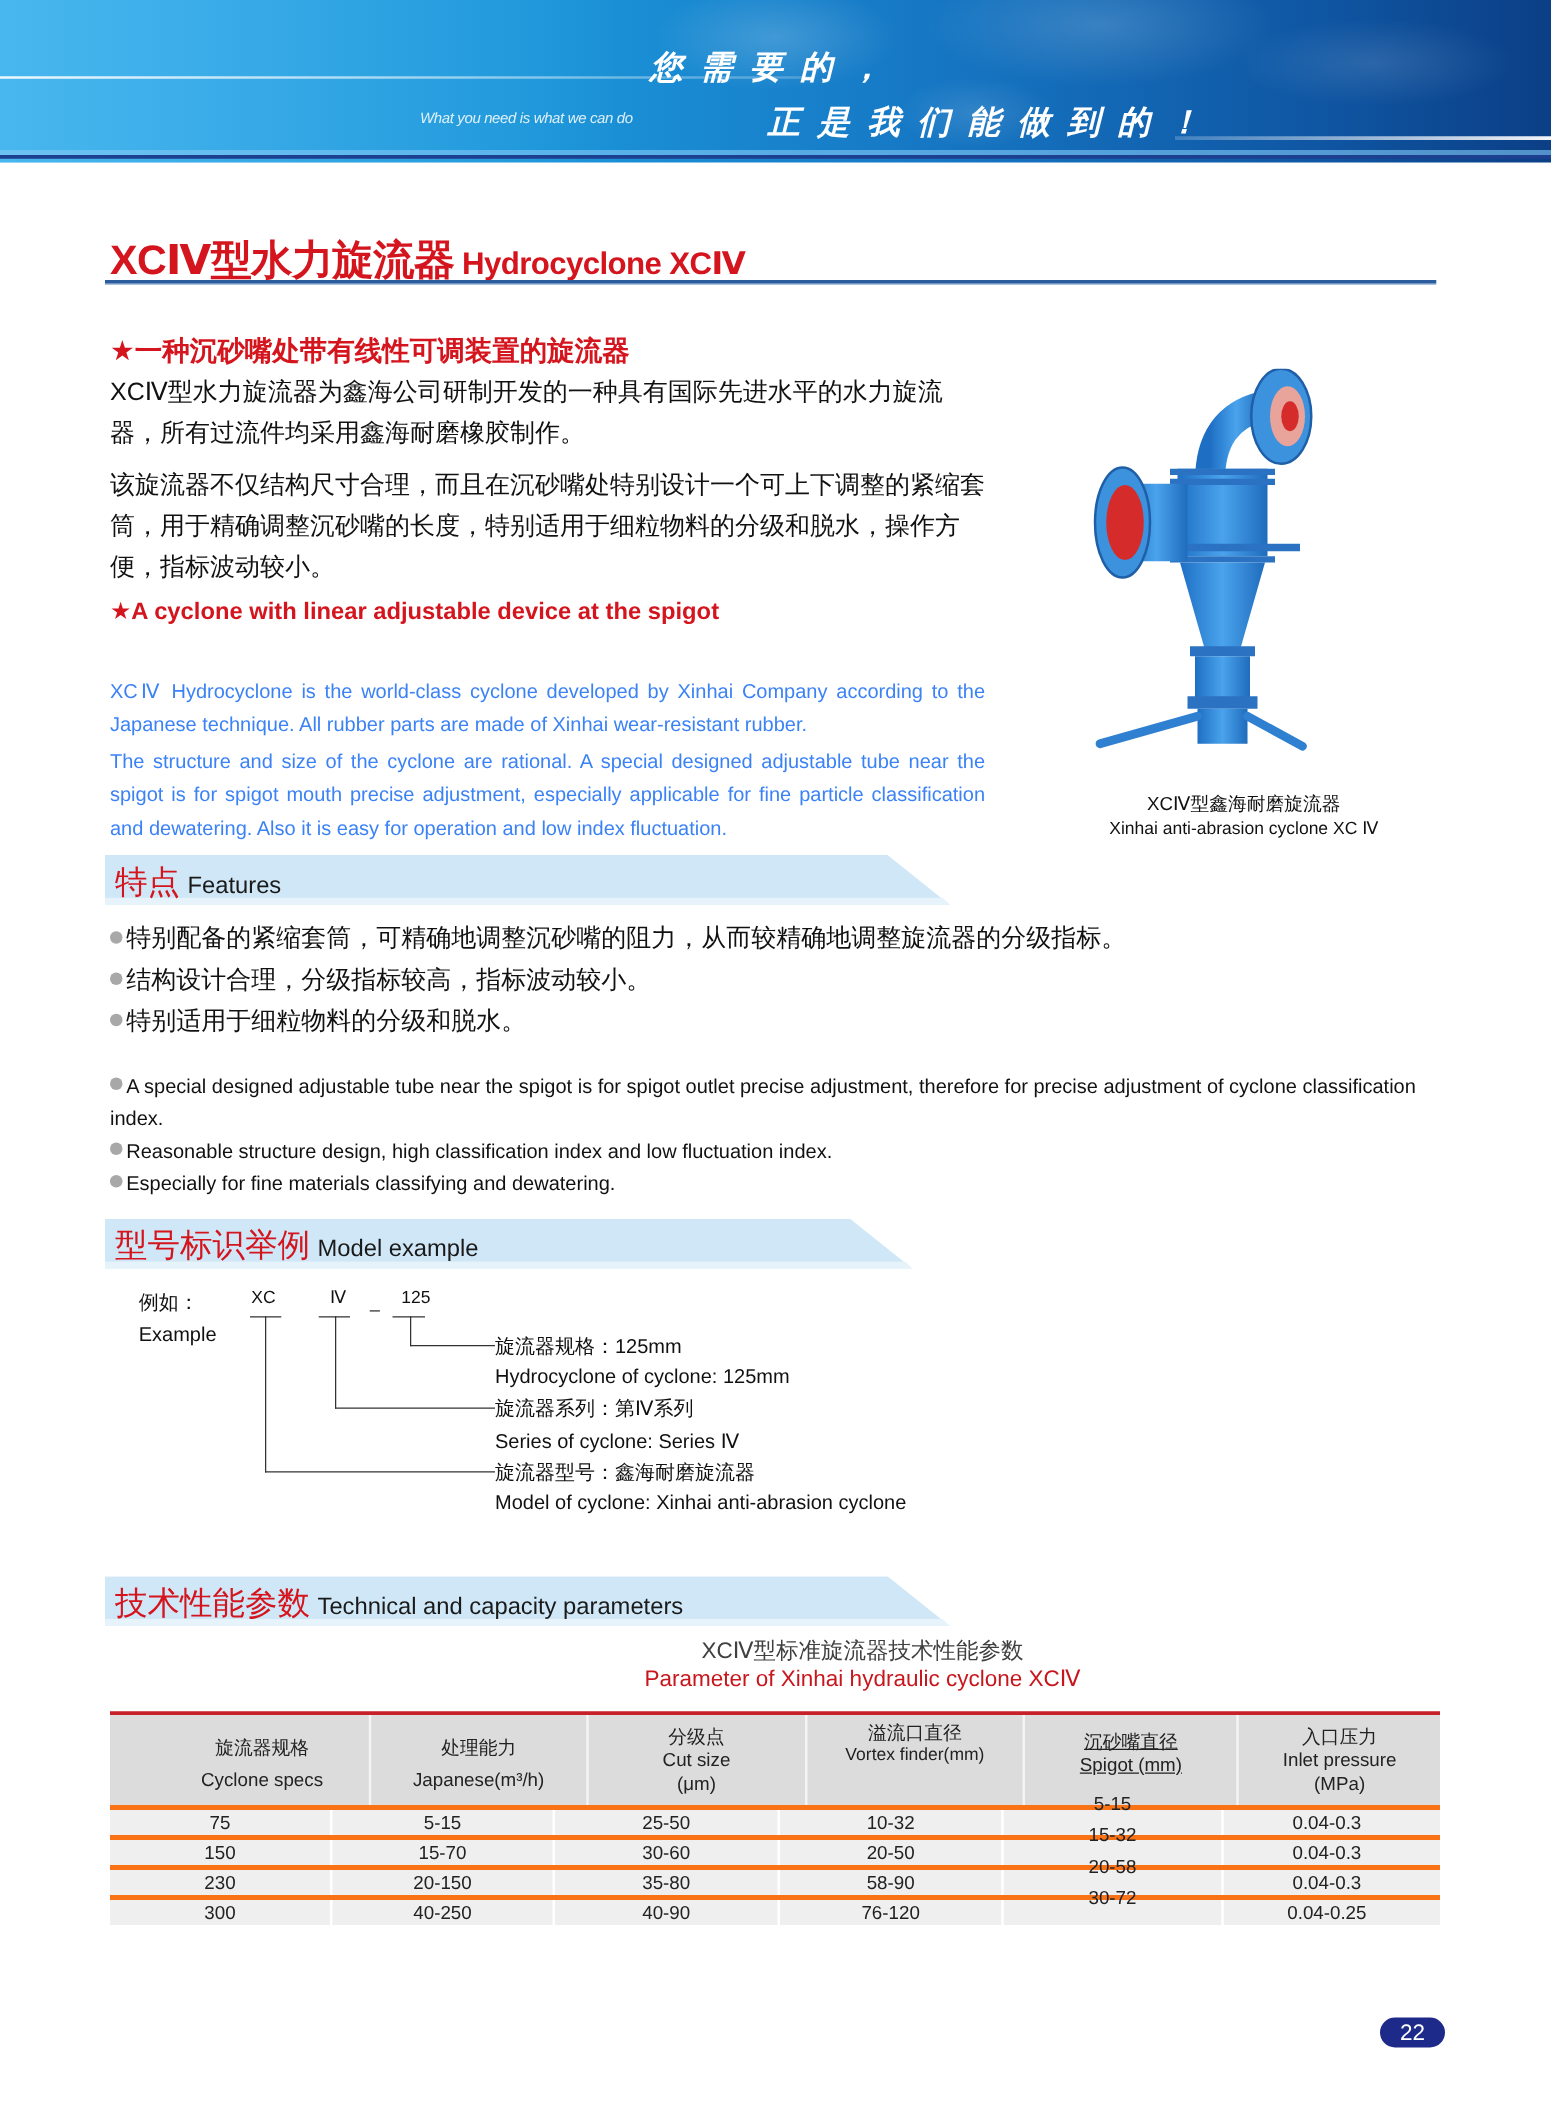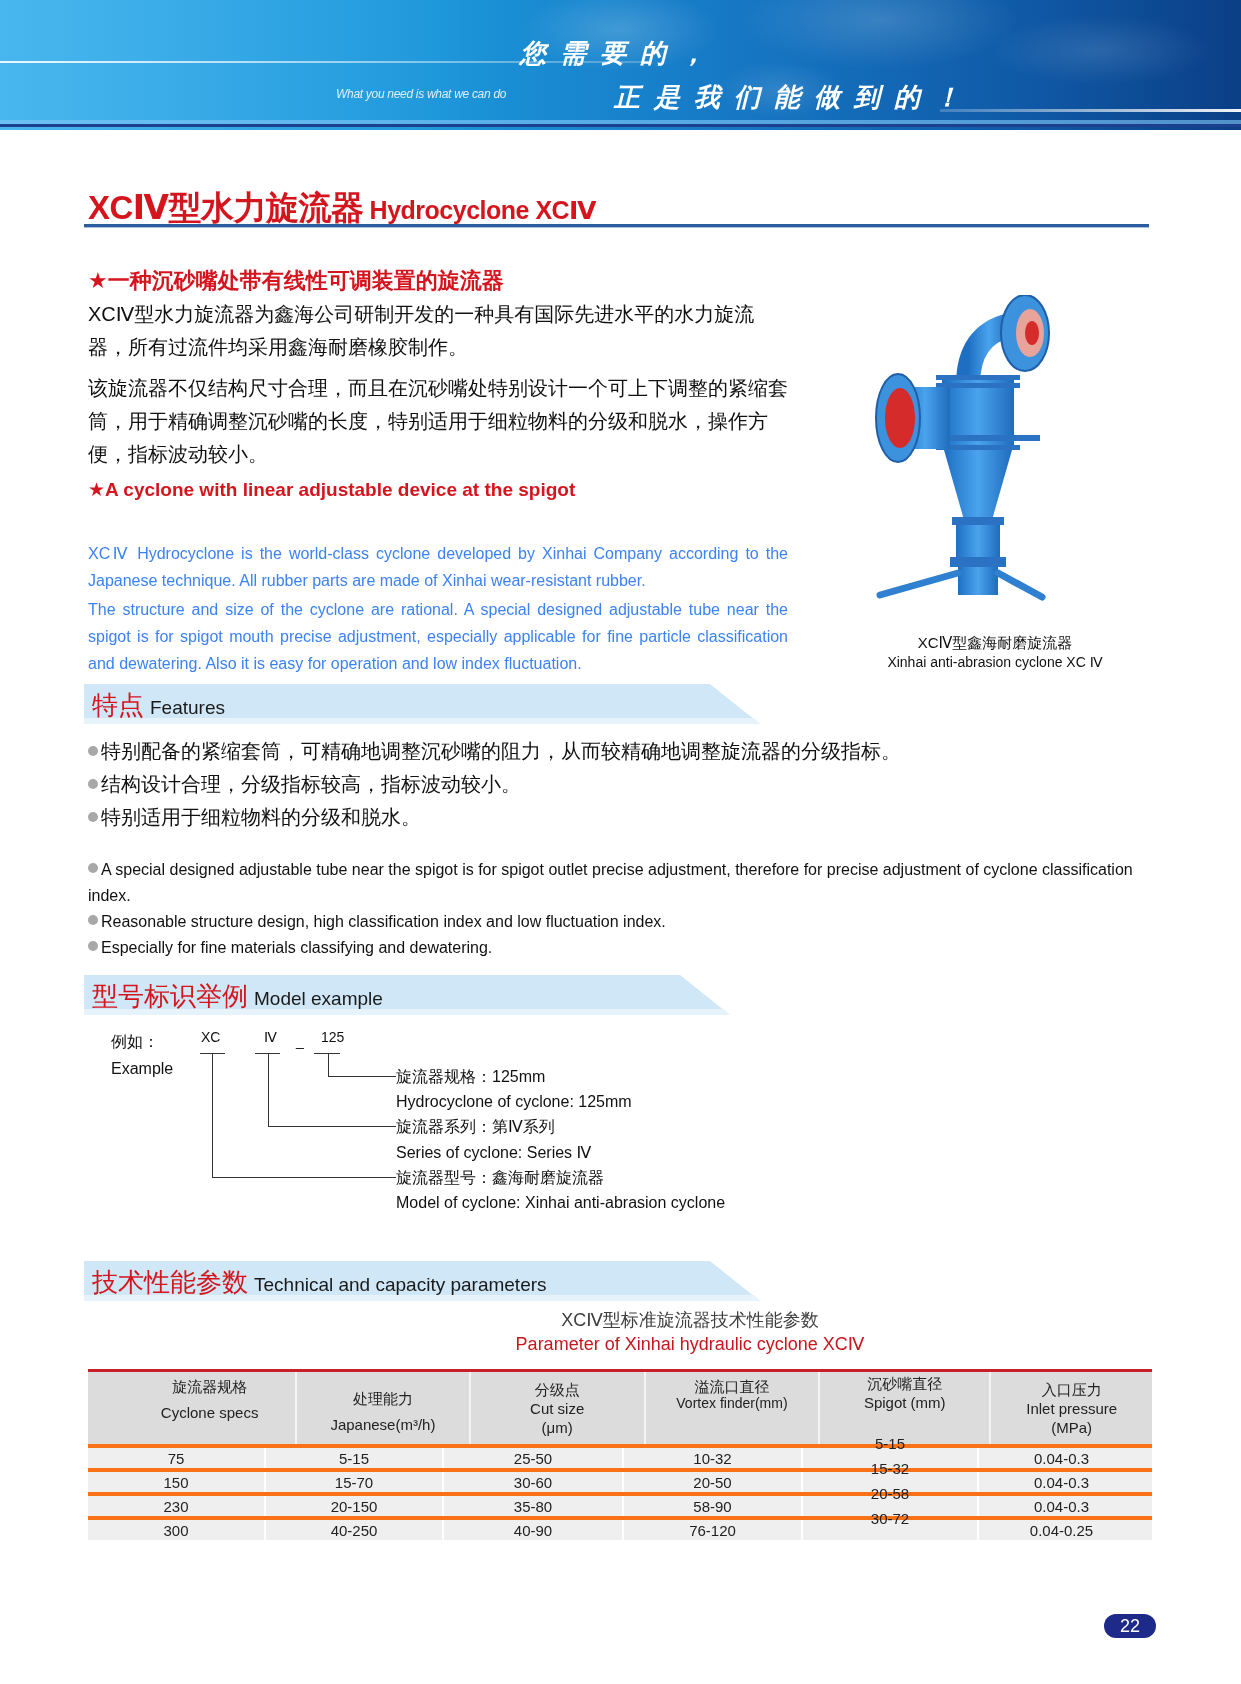--- a/index.html
+++ b/index.html
@@ -219,38 +219,38 @@
   <div class="label">
     <span class="cn">技术性能参数</span><span class="en">Technical and capacity parameters</span>
   </div>
 </div>
 
 <div class="tbl-title-cn">XCⅣ型标准旋流器技术性能参数</div>
 <div class="tbl-title-en">Parameter of Xinhai hydraulic cyclone  XCⅣ</div>
 
 <div class="tbl">
   <div class="tbl-head">
-    <div class="th c1" style="padding-top:2px;line-height:26px;margin-left:36px;">
+    <div class="th c1" style="padding-top:14px;line-height:26px;margin-left:36px;">
       <div>旋流器规格</div>
         <div>Cyclone specs</div>
     </div>
     <div class="th c2" style="padding-top:14px;line-height:26px;">
       <div>处理能力</div>
         <div>Japanese(m³/h)</div>
     </div>
     <div class="th c3">
       <div>分级点</div>
         <div>Cut size</div>
         <div>(μm)</div>
     </div>
     <div class="th c4" style="line-height:17px;padding-top:6px;">
       <div>溢流口直径</div>
         <div style="font-size:14px;">Vortex finder(mm)</div>
     </div>
-    <div class="th c5" style="padding-top:2px;">
+    <div class="th c5" style="padding-top:12px;text-decoration:underline;">
       <div>沉砂嘴直径</div>
         <div>Spigot (mm)</div>
     </div>
     <div class="th c6">
       <div>入口压力</div>
         <div>Inlet pressure</div>
         <div>(MPa)</div>
     </div>
   </div>
 

